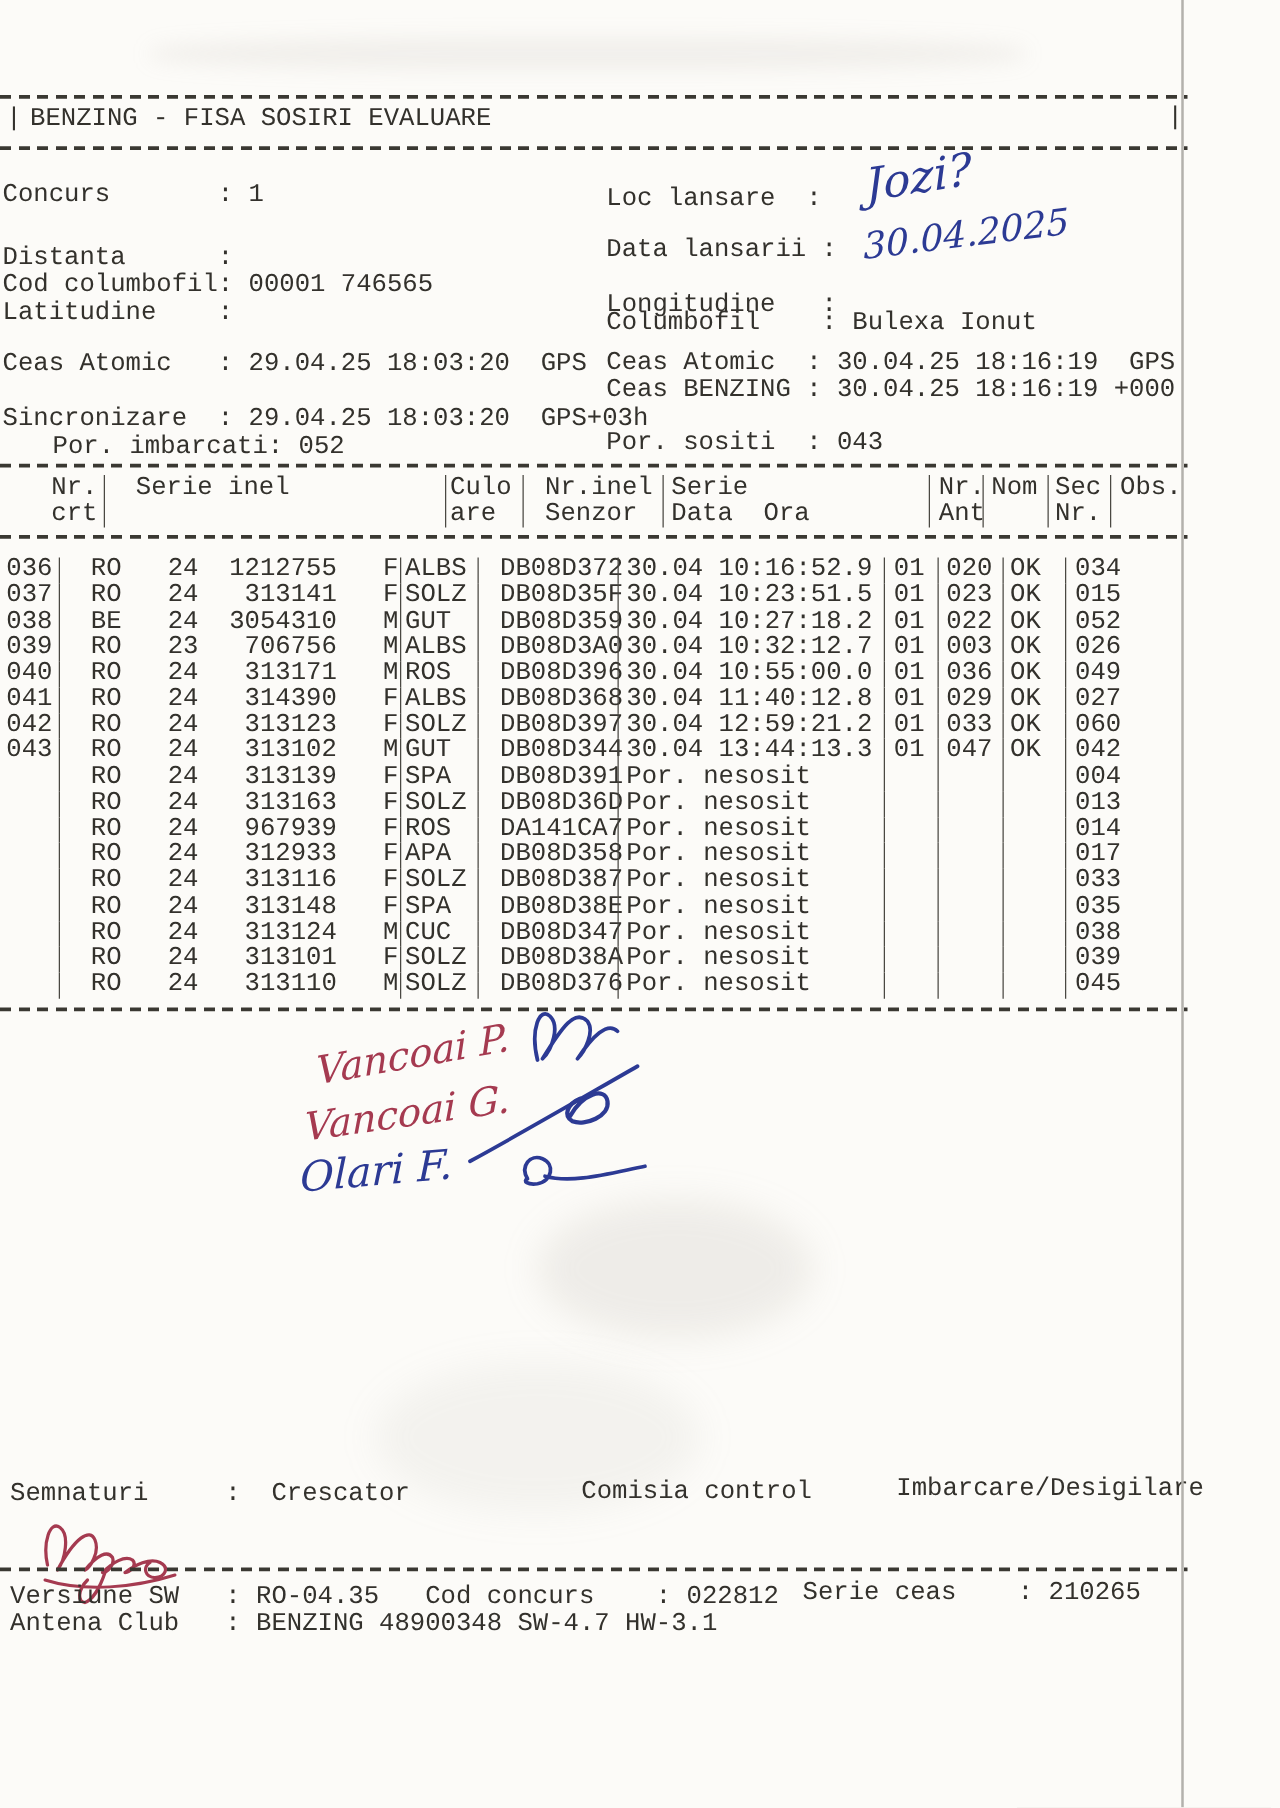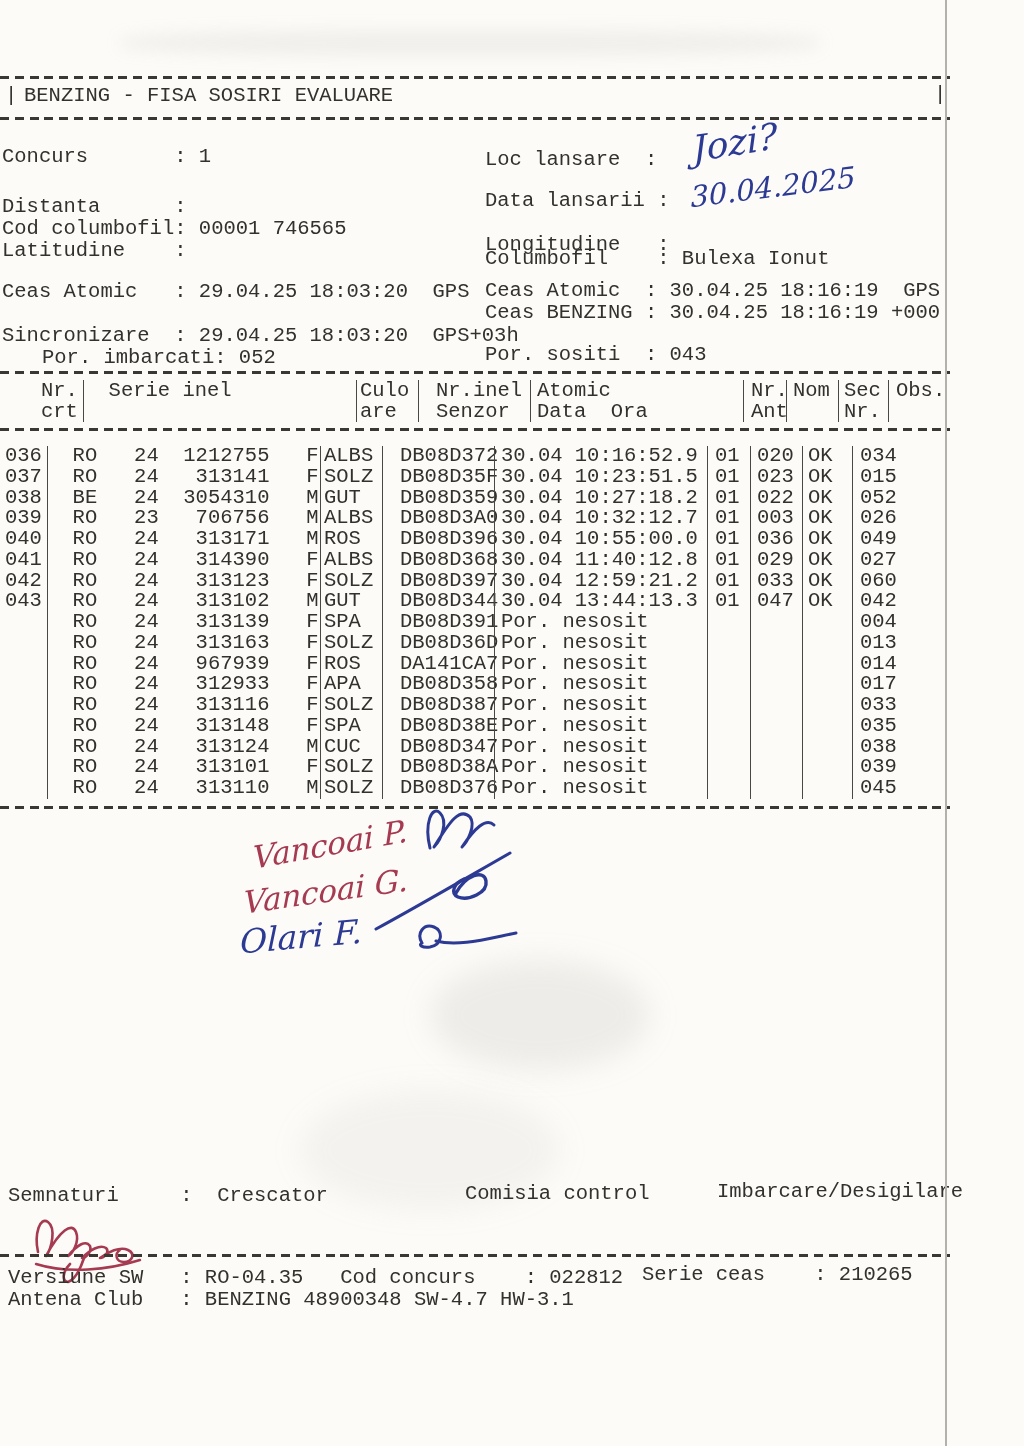--- a/index.html
+++ b/index.html
@@ -63,21 +63,21 @@
   <div class="mono" style="left:485px;top:302px;">Ceas BENZING : 30.04.25 18:16:19 +000</div>
   <div class="mono" style="left:485px;top:344px;">Por. sositi  : 043</div>
 
   <div class="dash" style="top:371px;"></div>
   <div class="tablewrap">
     <div class="thead">
         <div class="cell p0"><div>Nr.</div><div>crt</div></div>
         <div class="cell  b"><div>  Serie inel</div><div></div></div>
         <div class="cell p2 b"><div>Culo</div><div>are</div></div>
         <div class="cell p3 b"><div>Nr.inel</div><div>Senzor</div></div>
-        <div class="cell p4 b"><div>Atomic</div><div>Data  Ora</div></div>
+        <div class="cell p4 b"><div>Serie</div><div>Data  Ora</div></div>
         <div class="cell p5 b"><div>Nr.</div><div>Ant</div></div>
         <div class="cell p6 b"><div>Nom</div><div></div></div>
         <div class="cell p7 b"><div>Sec</div><div>Nr.</div></div>
         <div class="cell p8 b"><div>Obs.</div><div></div></div>
       </div>
   </div>
   <div class="dash" style="top:428px;"></div>
   <div class="tbody">
       <div class="trow">
         <div class="cell p0">036</div>

